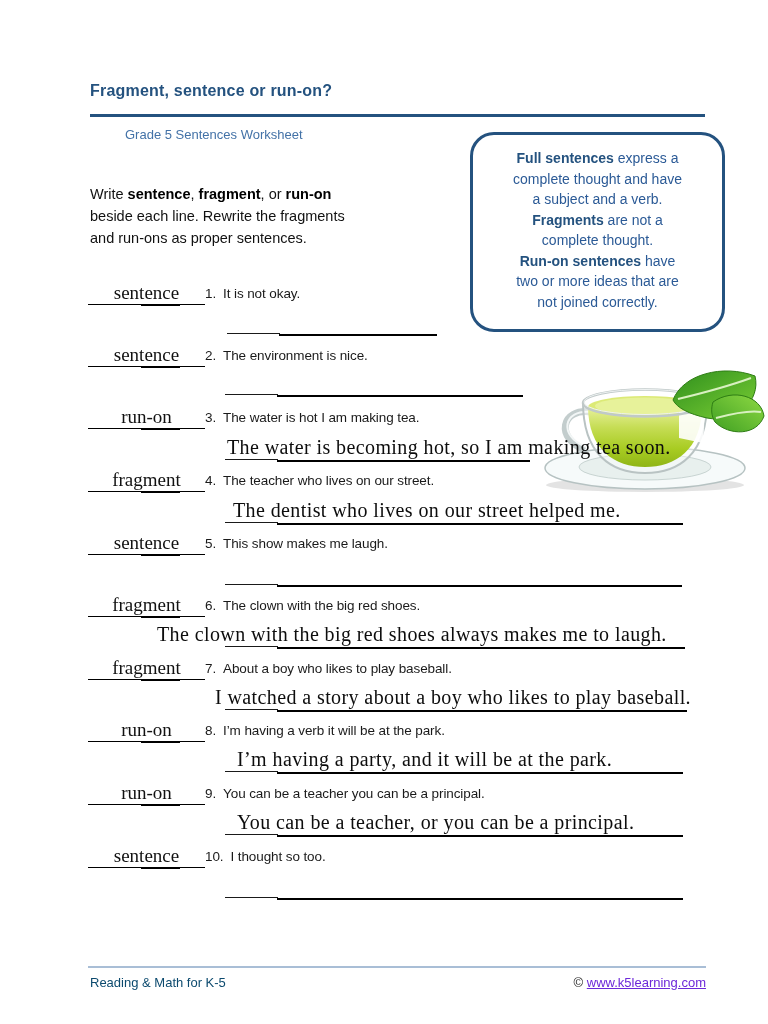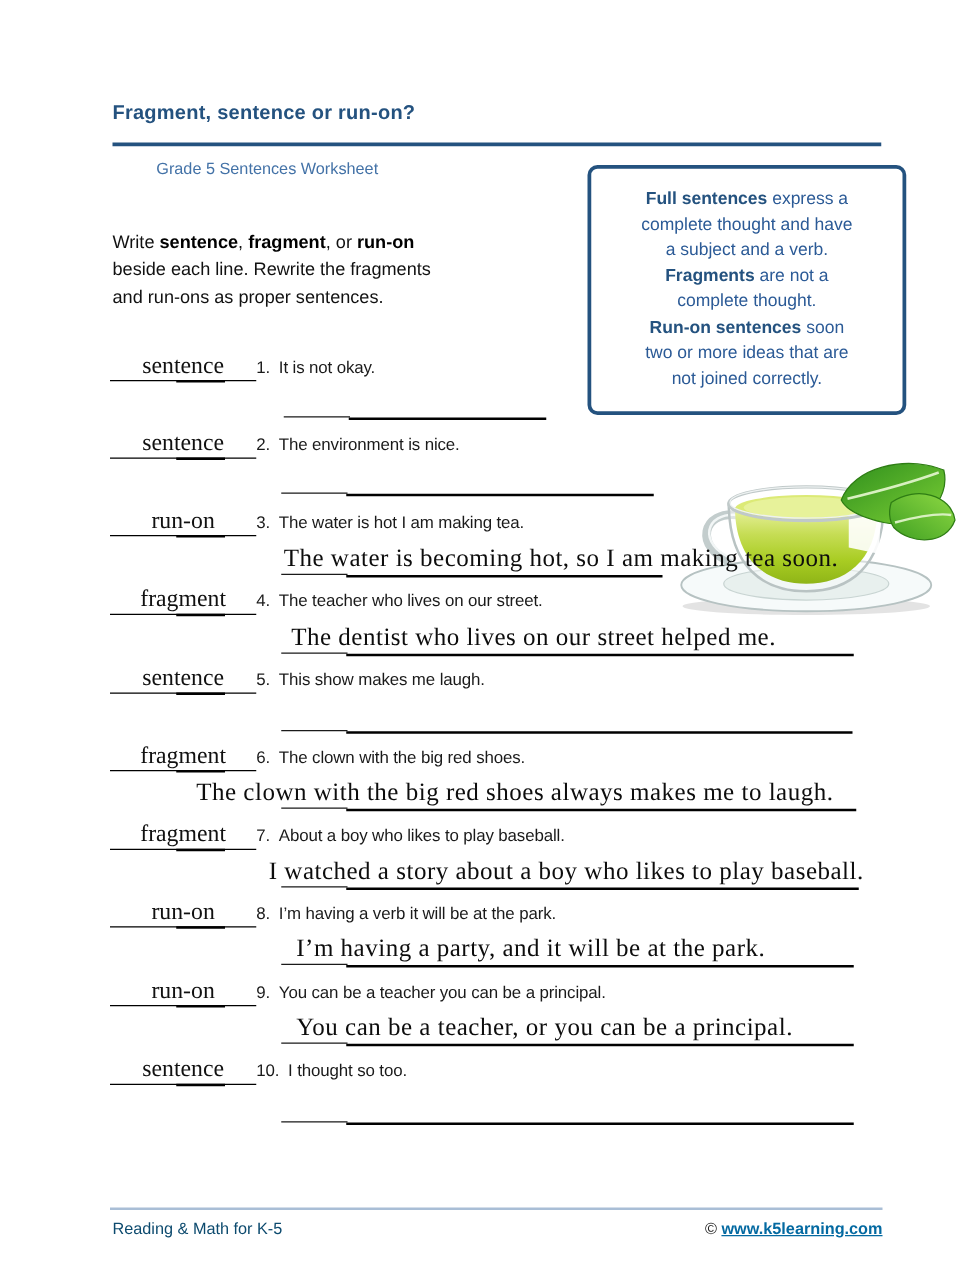--- a/index.html
+++ b/index.html
@@ -7,21 +7,21 @@
         font-family:"Liberation Sans",sans-serif;color:#1a1a1a;}
 
   .title{position:absolute;left:90px;top:82px;font-size:16px;font-weight:bold;color:#24527F;letter-spacing:0.2px;}
   .title-rule{position:absolute;left:90px;top:114px;width:615px;height:2.5px;background:#24527F;}
   .subtitle{position:absolute;left:90px;top:127px;font-size:13px;color:#4372A7;margin-left:35px;}
 
   .instructions{position:absolute;left:90px;top:183px;width:340px;font-size:14.5px;line-height:22px;color:#111;}
   .instructions b{color:#000;}
 
   .infobox{position:absolute;left:470px;top:132px;width:255px;height:200px;box-sizing:border-box;
-           border:3px solid #24527F;border-radius:8px;padding-top:13px;
+           border:3px solid #24527F;border-radius:24px;padding-top:13px;
            color:#2B5A96;font-size:14px;line-height:20.5px;text-align:center;font-weight:500;}
   .infobox b{color:#24527F;}
 
   .item{position:absolute;left:0;width:768px;height:24px;z-index:2;}
   .label-field{position:absolute;left:88px;top:-3px;width:117px;height:22px;border-bottom:1px solid #000;
                text-align:center;font-family:"Liberation Serif",serif;font-size:19px;color:#111;}
   .label-field::after{content:"";position:absolute;left:45%;bottom:-2px;width:34%;height:2px;background:#000;}
   .item-body{position:absolute;left:205px;top:1px;font-size:13.5px;white-space:nowrap;letter-spacing:-0.1px;}
   .item-num{margin-right:7px;}
 
@@ -29,21 +29,21 @@
   .ans-row::before{content:"";position:absolute;left:0;top:0;width:53px;height:1px;background:#1a1a1a;}
   .ans-row::after{content:"";position:absolute;left:52px;right:0;top:1px;height:2px;background:#000;}
   .ans-text{position:absolute;bottom:3px;font-family:"Liberation Serif",serif;font-size:20px;
             letter-spacing:0.4px;color:#0d0d0d;white-space:nowrap;}
 
   .teacup{position:absolute;left:533px;top:366px;width:234px;height:128px;z-index:1;}
 
   .footer-rule{position:absolute;left:88px;top:966px;width:618px;height:2px;background:#A9BED6;}
   .footer-left{position:absolute;left:90px;top:975px;font-size:13px;color:#0c4a6e;}
   .footer-right{position:absolute;top:975px;right:62px;font-size:13px;color:#222;}
-  .footer-link{color:#0369a1;text-decoration:underline;cursor:pointer;font-weight:bold;}
+  .footer-link{color:#6d28d9;text-decoration:underline;cursor:pointer;}
 </style>
 </head>
 <body>
 
 <div class="page">
 
   <div class="title">Fragment, sentence or run-on?</div>
   <div class="title-rule"></div>
   <div class="subtitle">Grade 5 Sentences Worksheet</div>
 
@@ -51,21 +51,21 @@
     <span>beside each line. Rewrite the fragments</span><br>
     <span>and run-ons as proper sentences.</span>
   </div>
 
   <div class="infobox">
     <div><b>Full sentences</b><span> express a</span></div>
     <div>complete thought and have</div>
     <div>a subject and a verb.</div>
     <div><b>Fragments</b><span> are not a</span></div>
     <div>complete thought.</div>
-    <div><b>Run-on sentences</b><span> soon</span></div>
+    <div><b>Run-on sentences</b><span> have</span></div>
     <div>two or more ideas that are</div>
     <div>not joined correctly.</div>
   </div>
 
   <svg class="teacup" viewBox="0 0 234 128">
     <defs>
       <linearGradient id="teaG" x1="0" y1="0" x2="0" y2="1">
         <stop offset="0" stop-color="#e9f2a0"></stop>
         <stop offset="0.35" stop-color="#c6dd55"></stop>
         <stop offset="0.7" stop-color="#a8cc22"></stop>

